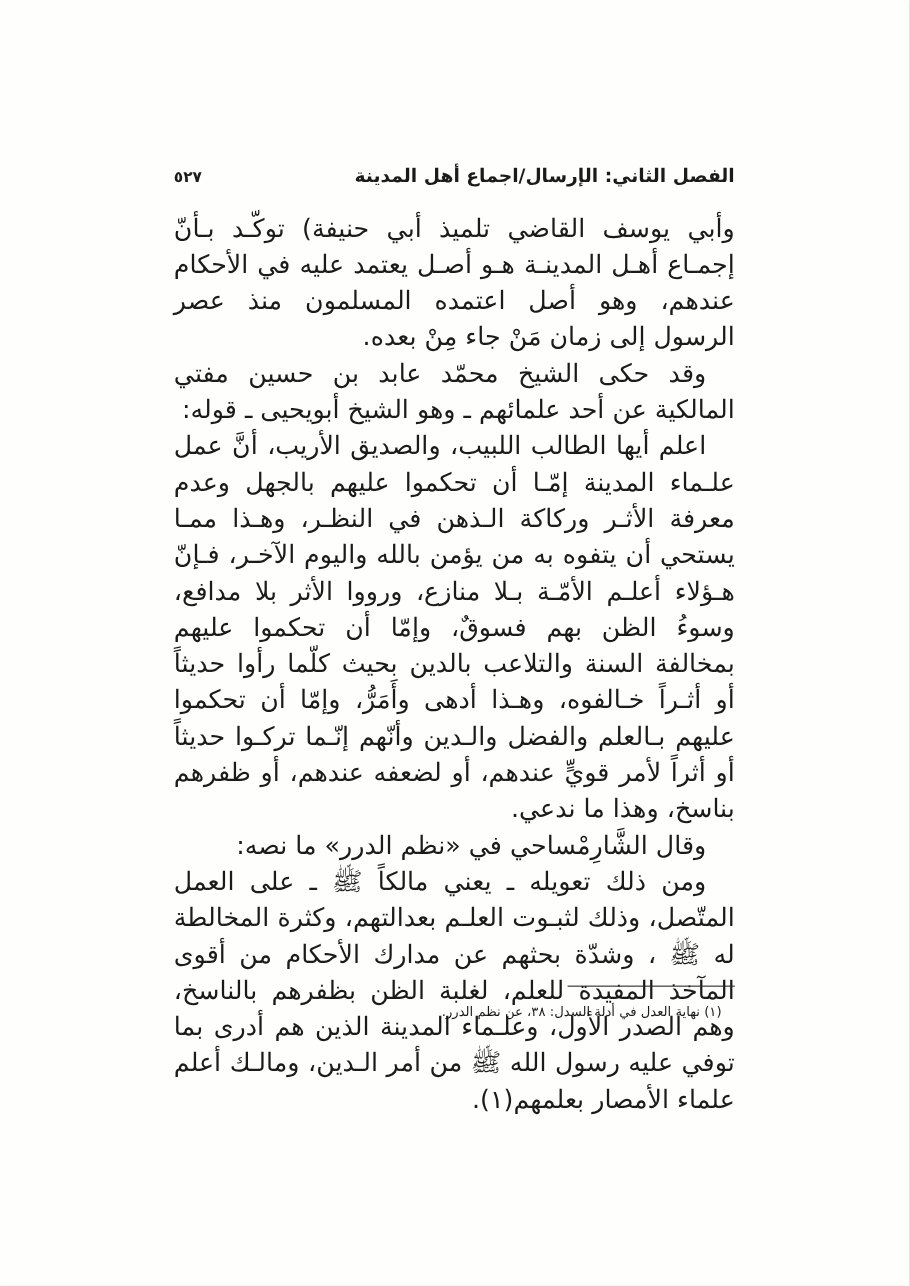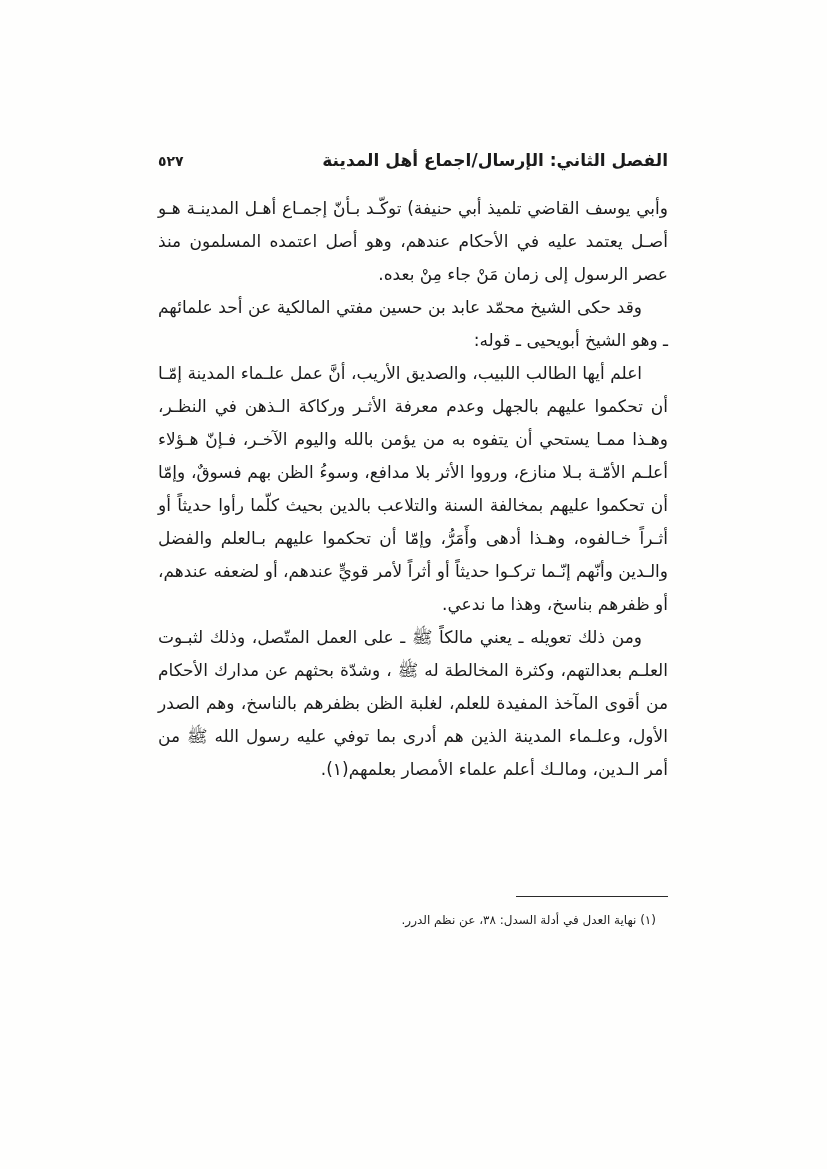--- a/index.html
+++ b/index.html
@@ -36,21 +36,21 @@
     font-weight: bold;
     font-size: 17px;
     letter-spacing: 0.2px;
   }
   .page-number {
     font-size: 14px;
     font-weight: bold;
   }
   .body-text {
     margin-top: 12px;
-    font-size: 17px;
+    font-size: 23px;
     line-height: 33px;
     text-align: justify;
     text-justify: inter-word;
   }
   .body-text p {
     margin: 0;
   }
   .body-text p.indent {
     text-indent: 26px;
   }
@@ -83,20 +83,21 @@
 
     <div class="page-header">
       <span class="chapter-title">الفصل الثاني: الإرسال/اجماع أهل المدينة</span>
       <span class="page-number">٥٢٧</span>
     </div>
 
     <div class="body-text">
       <p>وأبي يوسف القاضي تلميذ أبي حنيفة) توكّـد بـأنّ إجمـاع أهـل المدينـة هـو أصـل يعتمد عليه في الأحكام عندهم، وهو أصل اعتمده المسلمون منذ عصر الرسول إلى زمان مَنْ جاء مِنْ بعده.</p>
       <p class="indent">وقد حكى الشيخ محمّد عابد بن حسين مفتي المالكية عن أحد علمائهم ـ وهو الشيخ أبويحيى ـ قوله:</p>
       <p class="indent">اعلم أيها الطالب اللبيب، والصديق الأريب، أنَّ عمل علـماء المدينة إمّـا أن تحكموا عليهم بالجهل وعدم معرفة الأثـر وركاكة الـذهن في النظـر، وهـذا ممـا يستحي أن يتفوه به من يؤمن بالله واليوم الآخـر، فـإنّ هـؤلاء أعلـم الأمّـة بـلا منازع، ورووا الأثر بلا مدافع، وسوءُ الظن بهم فسوقٌ، وإمّا أن تحكموا عليهم بمخالفة السنة والتلاعب بالدين بحيث كلّما رأوا حديثاً أو أثـراً خـالفوه، وهـذا أدهى وأَمَرُّ، وإمّا أن تحكموا عليهم بـالعلم والفضل والـدين وأنّهم إنّـما تركـوا حديثاً أو أثراً لأمر قويٍّ عندهم، أو لضعفه عندهم، أو ظفرهم بناسخ، وهذا ما ندعي.</p>
+      <p class="indent">وقال الشَّارِمْساحي في «نظم الدرر» ما نصه:</p>
       <p class="indent">ومن ذلك تعويله ـ يعني مالكاً ﷺ ـ على العمل المتّصل، وذلك لثبـوت العلـم بعدالتهم، وكثرة المخالطة له ﷺ ، وشدّة بحثهم عن مدارك الأحكام من أقوى المآخذ المفيدة للعلم، لغلبة الظن بظفرهم بالناسخ، وهم الصدر الأول، وعلـماء المدينة الذين هم أدرى بما توفي عليه رسول الله ﷺ من أمر الـدين، ومالـك أعلم علماء الأمصار بعلمهم(١).</p>
     </div>
 
   </div>
 
   <div class="footnotes">
     <div class="footnote-rule"></div>
     <p class="footnote">(١) نهاية العدل في أدلة السدل: ٣٨، عن نظم الدرر.</p>
   </div>
 

